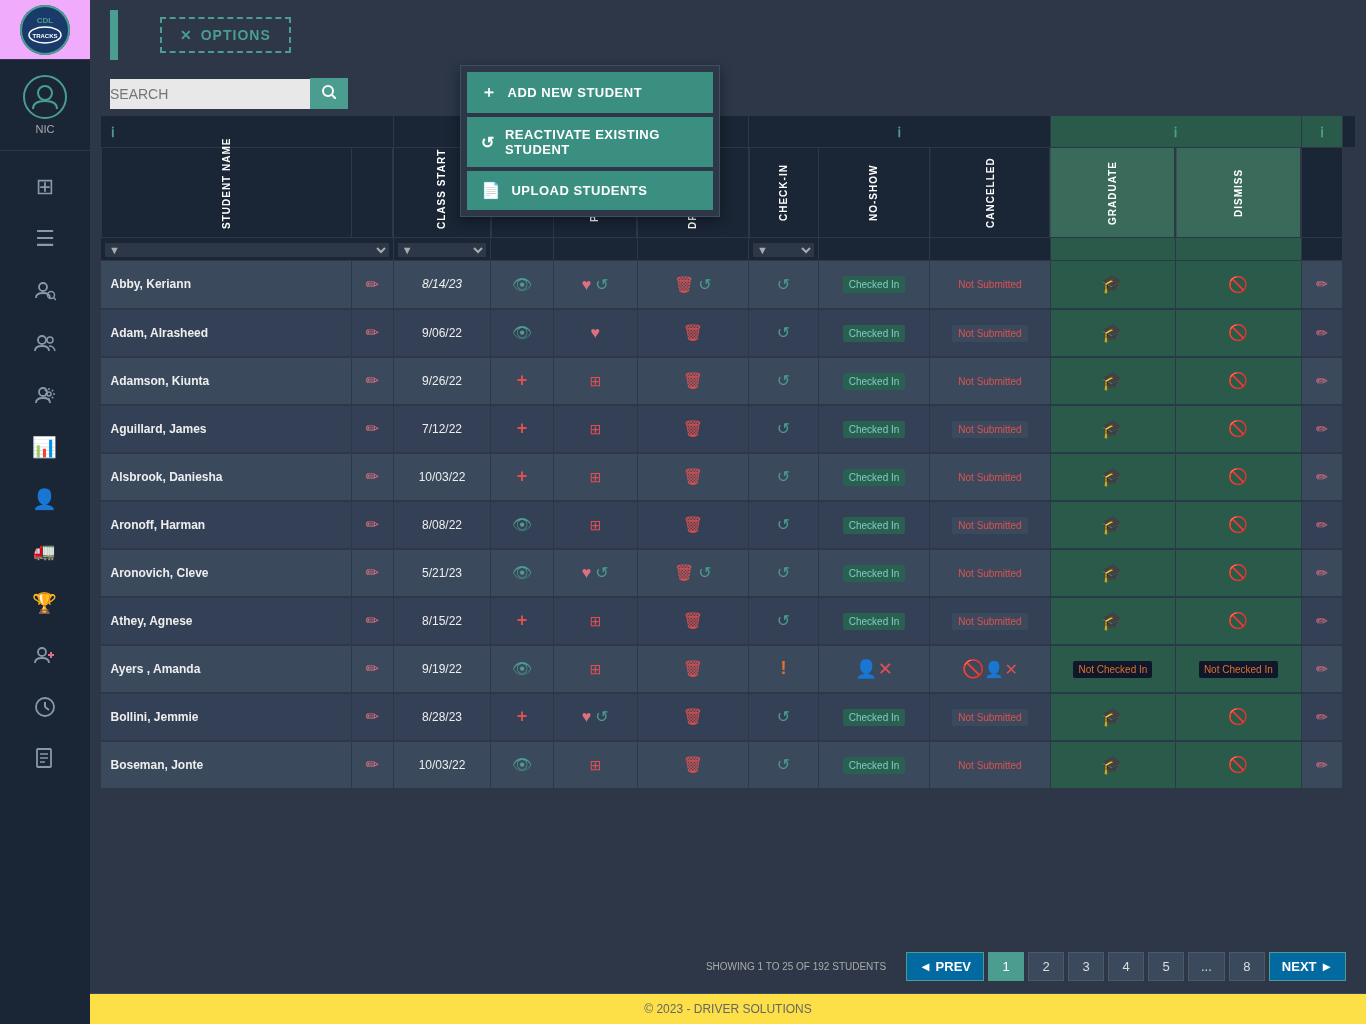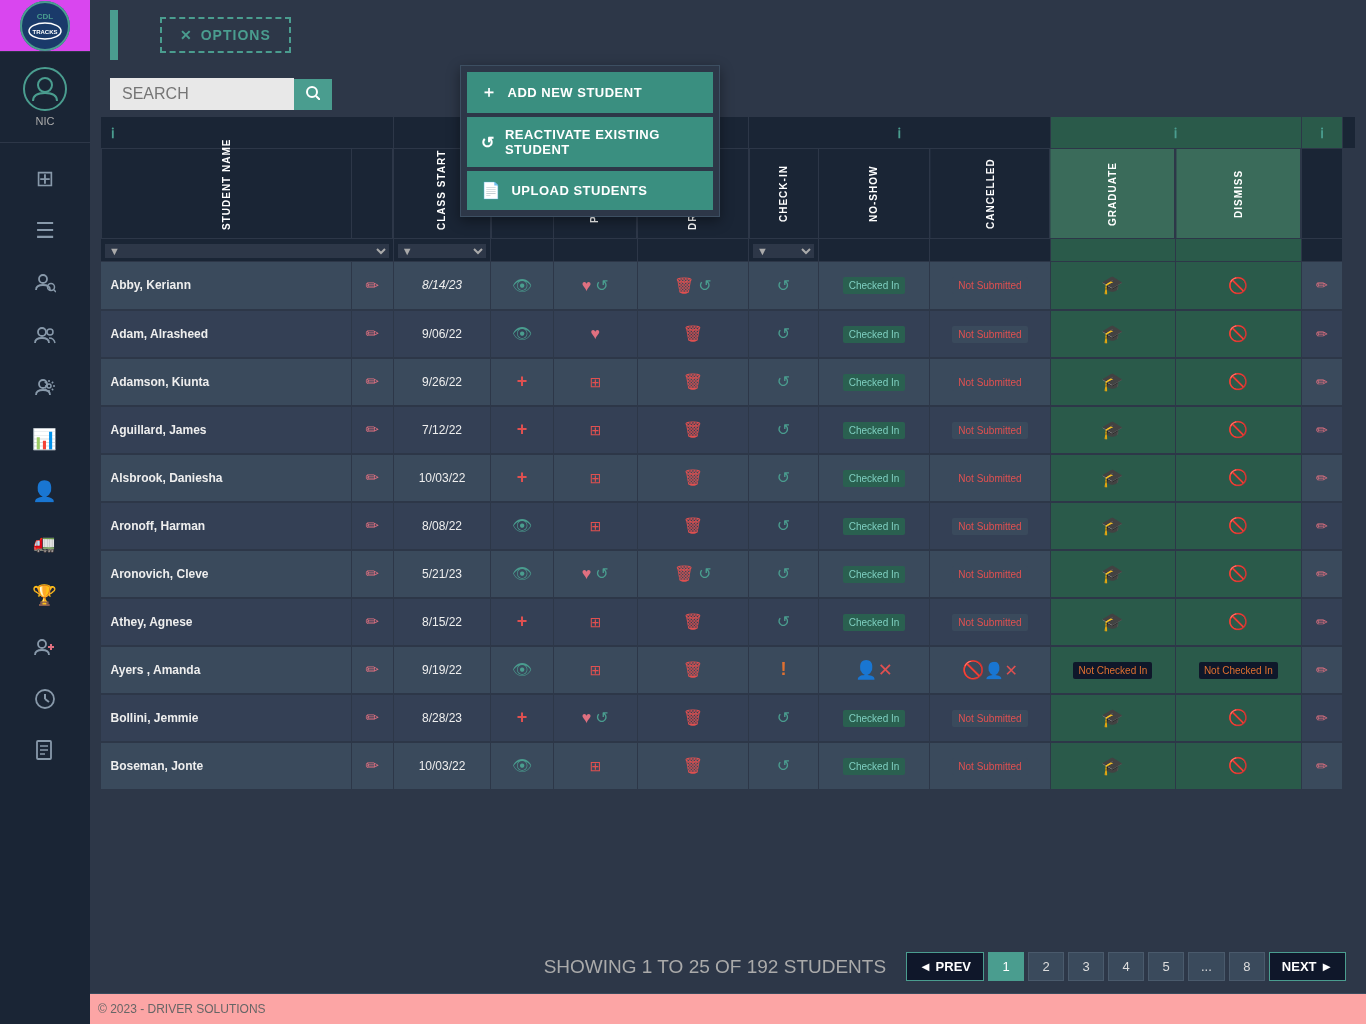--- a/index.html
+++ b/index.html
@@ -11,22 +11,22 @@
       background: #1a2535;
       display: flex;
       flex-direction: column;
       align-items: center;
       padding: 0;
       flex-shrink: 0;
       height: 1024px;
     }
     .sidebar-logo {
       width: 90px;
-      height: 52px;
-      background: #d946ef;
+      height: 60px;
+      background: #f0abfc;
       display: flex;
       align-items: center;
       justify-content: center;
       border-bottom: 1px solid #2d3748;
     }
     .logo-circle {
       width: 50px;
       height: 50px;
       border-radius: 50%;
       background: #2a4a7f;
@@ -161,23 +161,23 @@
 
     
     .search-bar {
       display: flex;
       align-items: center;
       padding: 8px 20px 6px;
     }
     .search-input {
       background: #e8e8e8;
       border: none;
-      padding: 7px 12px;
-      font-size: 16px;
-      width: 184px;
+      padding: 7px 0;
+      font-size: 14px;
+      width: 200px;
       color: #333;
       outline: none;
     }
     .search-btn {
       background: #4a9d8f;
       border: none;
       padding: 7px 12px;
       cursor: pointer;
       color: white;
       font-size: 14px;
@@ -305,50 +305,51 @@
     .pagination {
       display: flex;
       align-items: center;
       justify-content: flex-end;
       padding: 12px 20px;
       background: #2d3748;
       gap: 4px;
     }
     .pagination-info {
       color: #aaa;
-      font-size: 19px;
+      font-size: 10px;
       margin-right: 16px;
     }
     .page-btn {
       background: #3a4a5c;
       color: #ddd;
       border: 1px solid #4a5a6c;
       padding: 6px 12px;
       font-size: 13px;
       cursor: pointer;
       min-width: 36px;
     }
     .page-btn.active {
       background: #4a9d8f;
       color: white;
       border-color: #4a9d8f;
     }
     .page-btn.prev-next {
-      background: #0f172a;
+      background: #0369a1;
       color: white;
       border-color: #4a9d8f;
       font-weight: bold;
     }
 
     
     .footer {
+      text-align: center;
       padding: 8px;
       color: #666;
       font-size: 12px;
-      background: #fca5a5;
+      background: #fde047;
       border-top: 1px solid #3a4a5c;
     }
   </style>
 </head>
 <body>
 
 <div class="sidebar">
   <div class="sidebar-logo">
     <div class="logo-circle">
       <svg width="50" height="50" viewBox="0 0 50 50">

